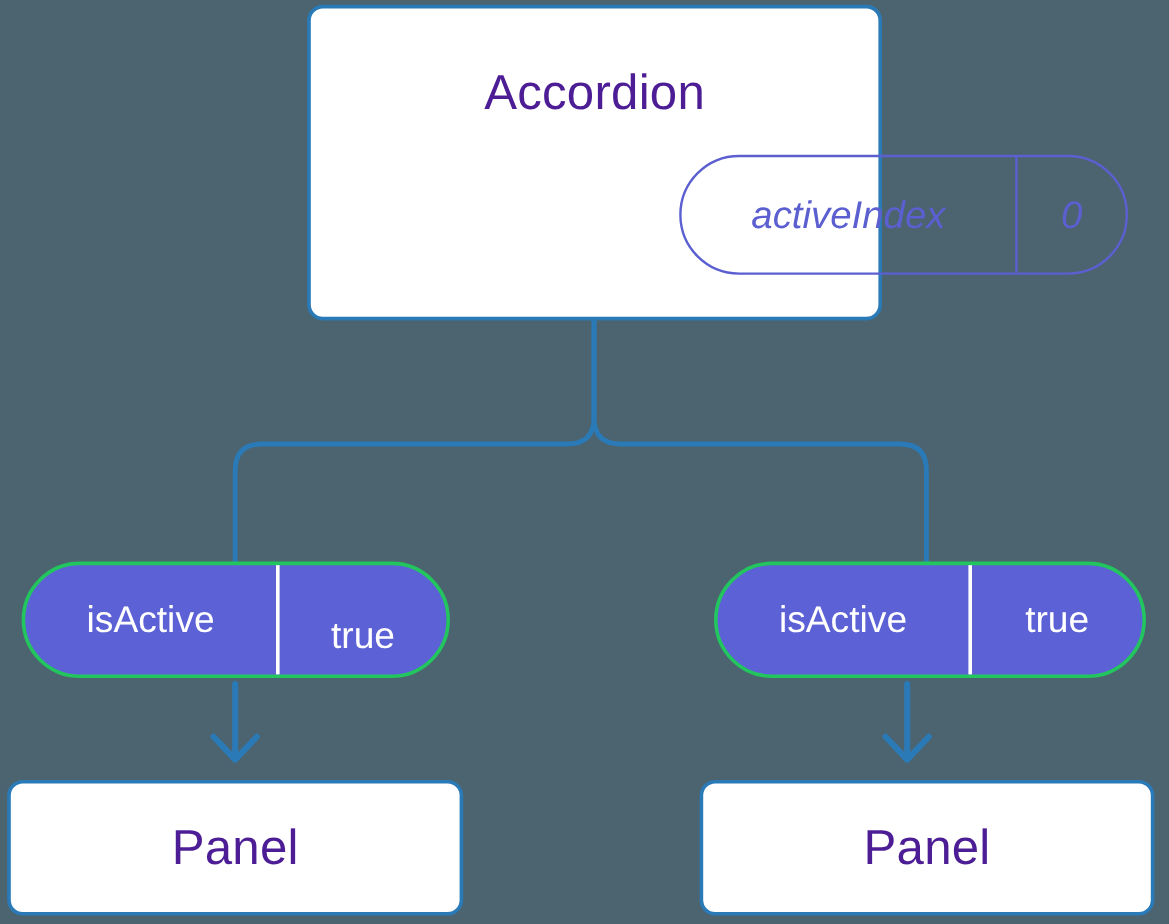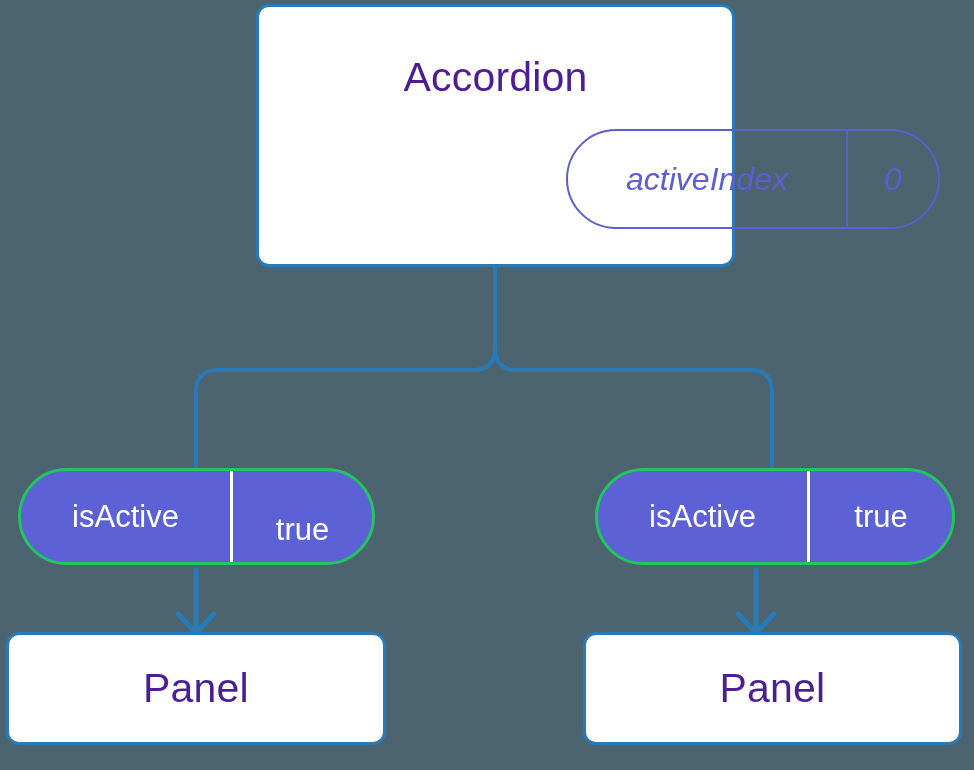--- a/index.html
+++ b/index.html
@@ -56,21 +56,21 @@
     top: 4px;
     width: 479px;
     height: 263px;
     justify-content: flex-start;
   }
   #accordion-card .card-title {
     margin-top: 50px;
   }
 
   .panel-card {
-    top: 632px;
+    top: 650px;
     height: 113px;
     justify-content: center;
   }
   #panel-card-left {
     left: 6px;
     width: 380px;
   }
   #panel-card-right {
     left: 583px;
     width: 379px;

